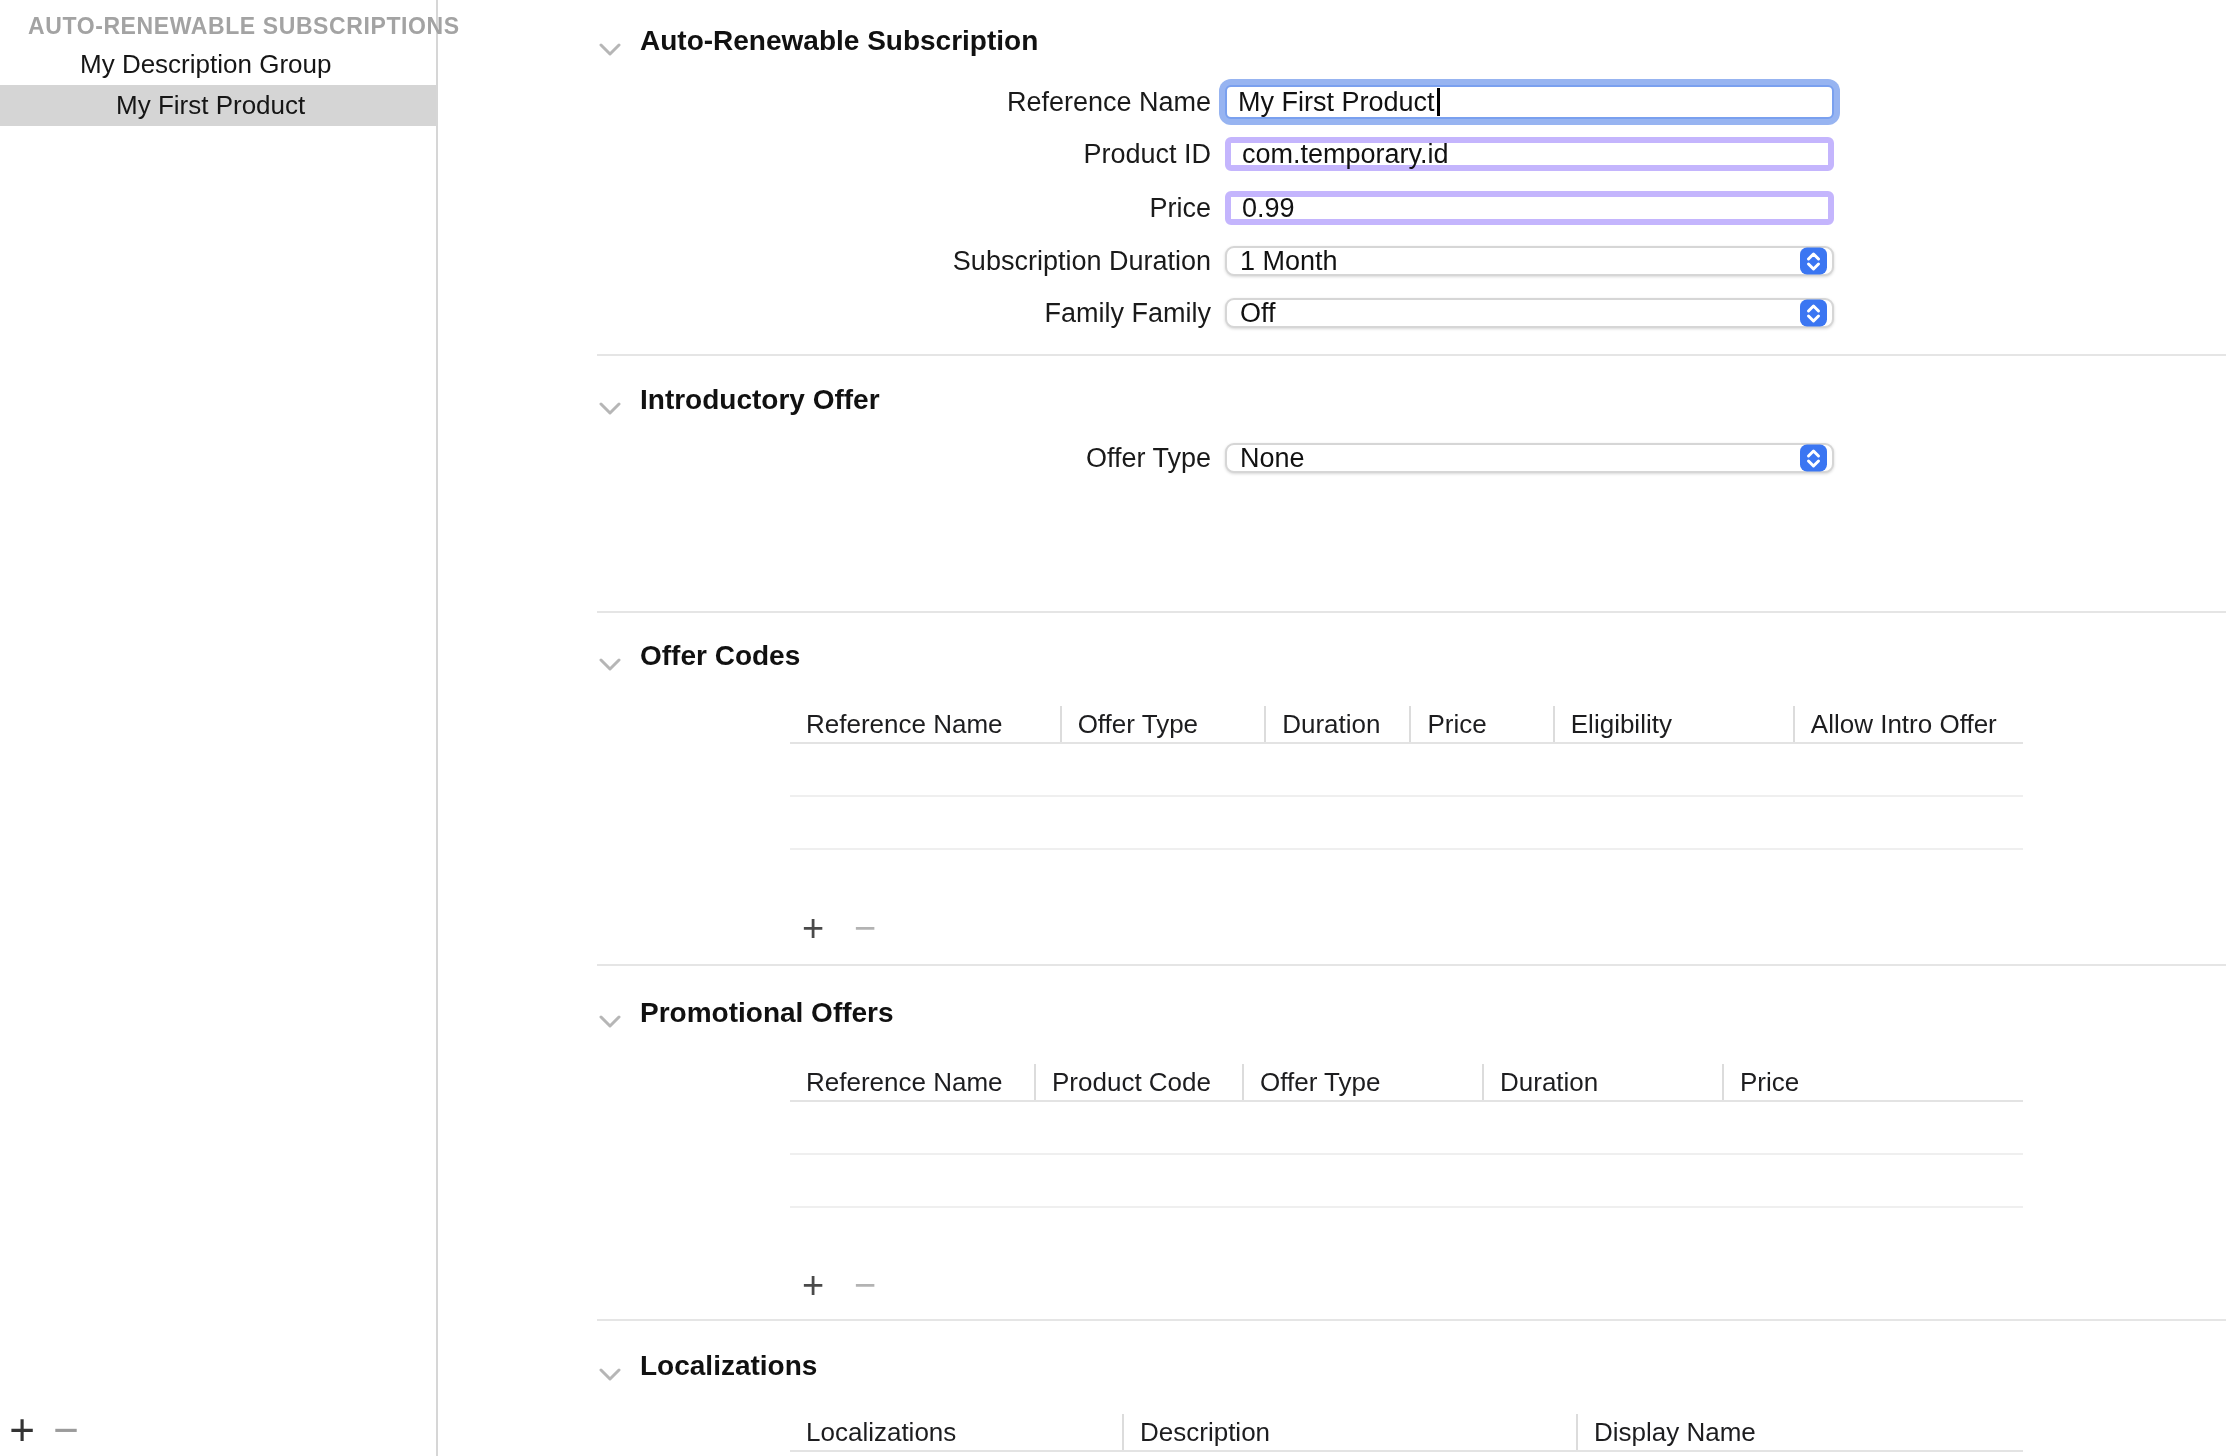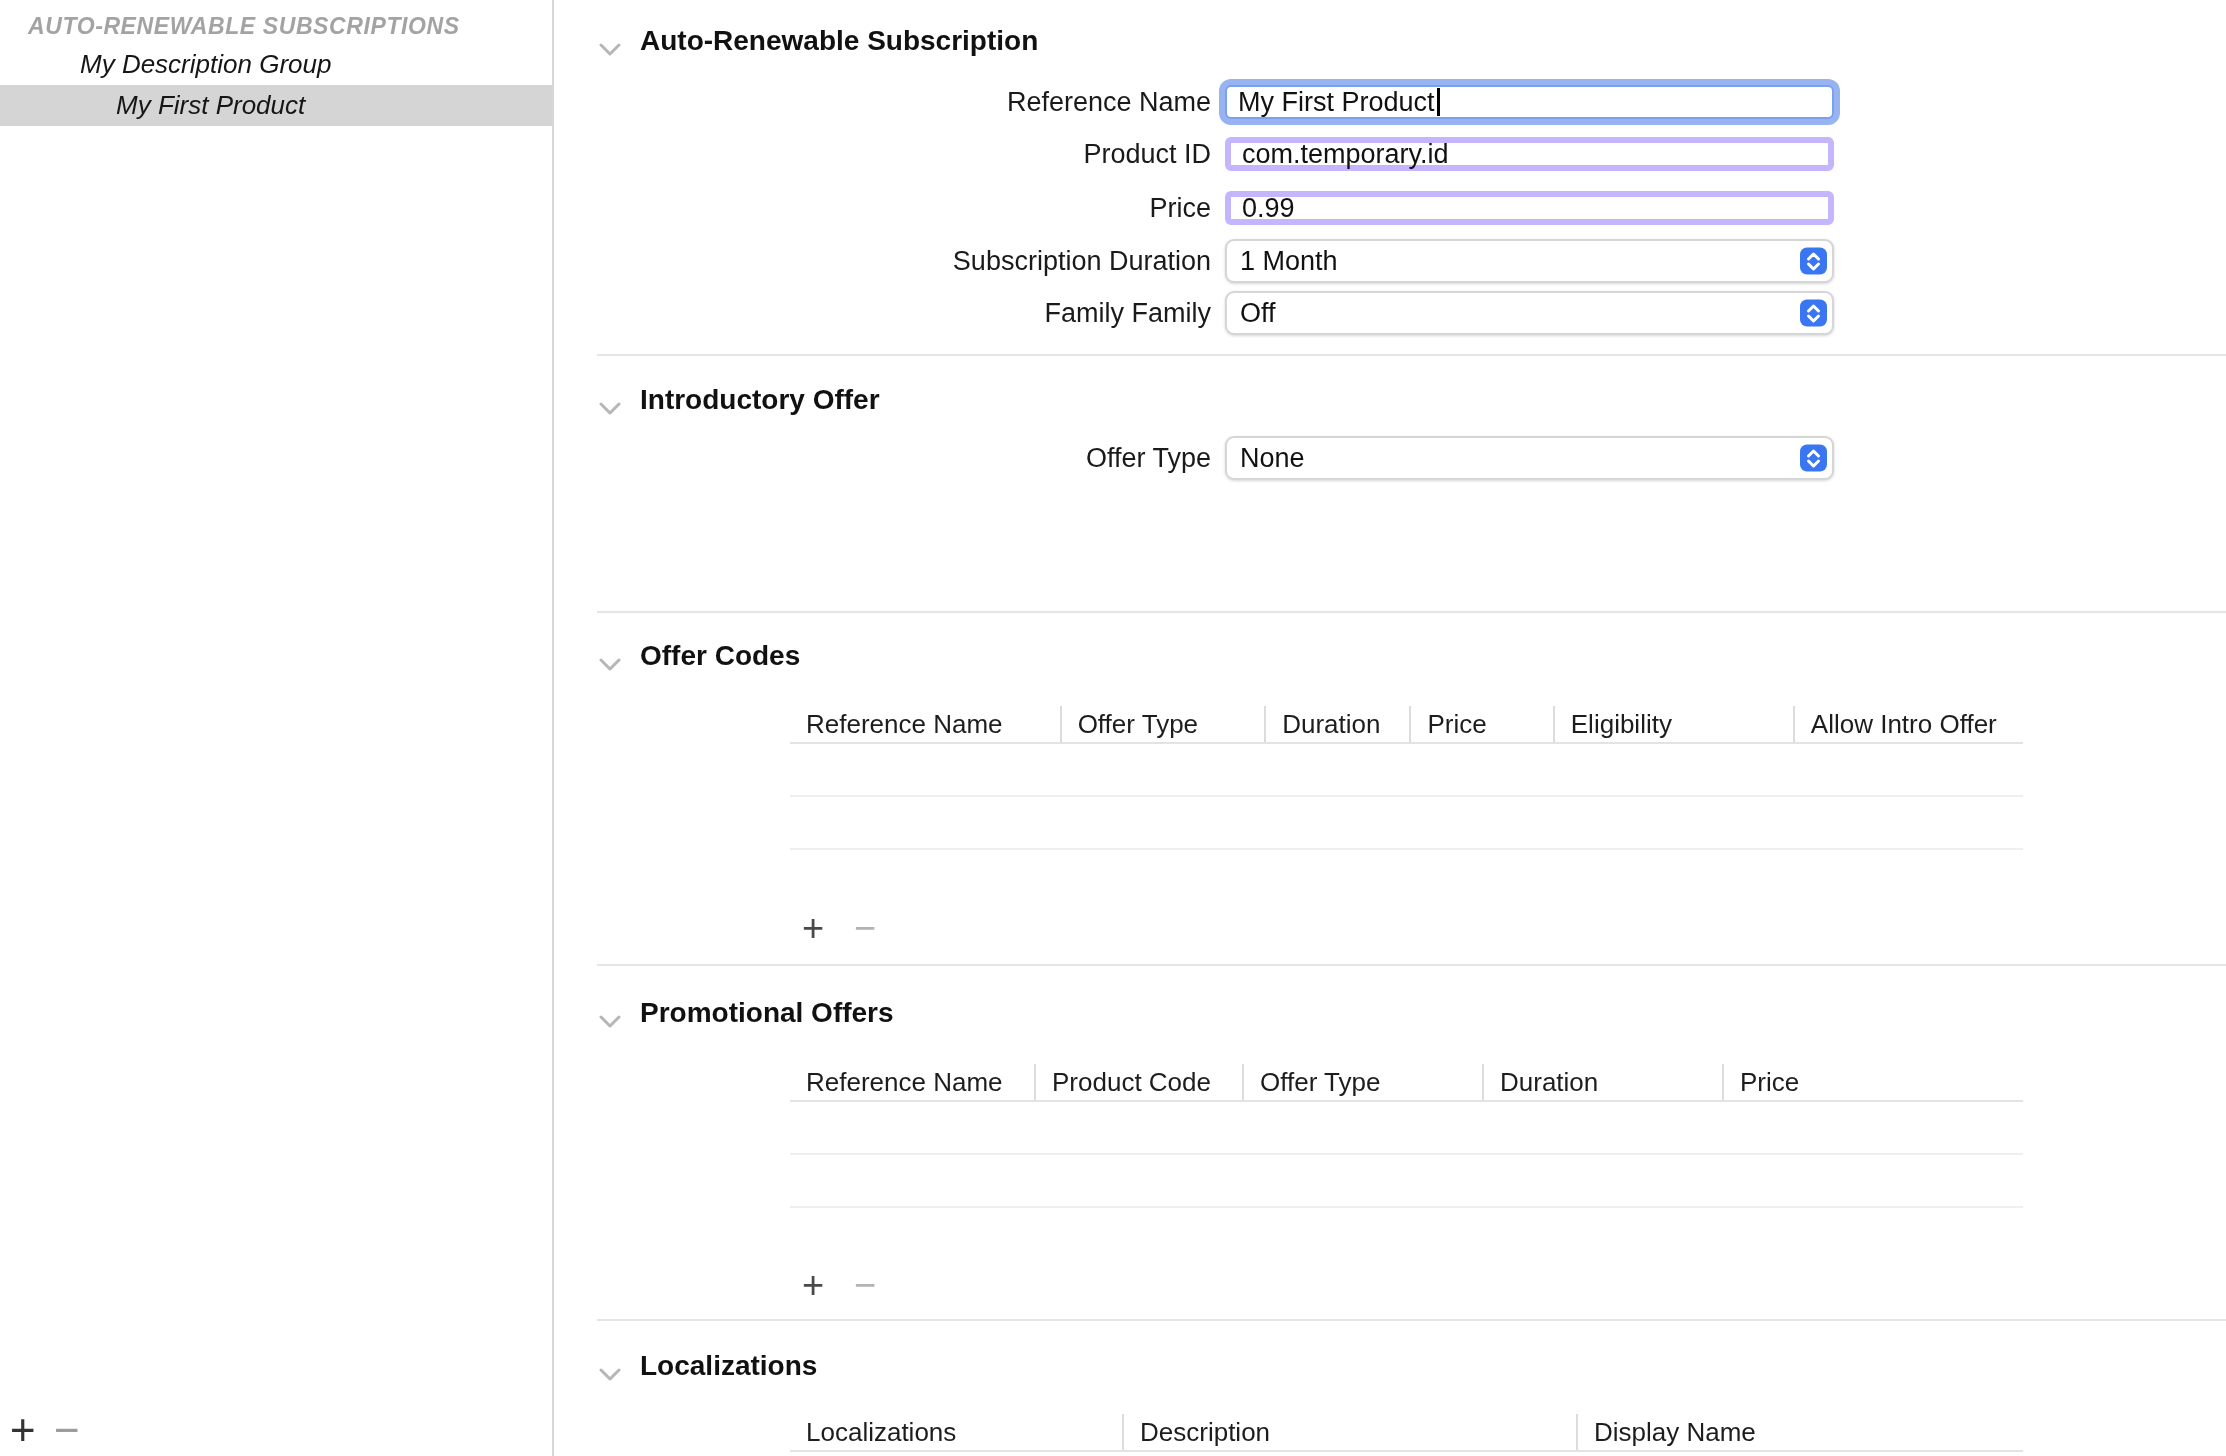--- a/index.html
+++ b/index.html
@@ -1,22 +1,22 @@
 <!DOCTYPE html>
 <html><head>
 <meta charset="utf-8">
 <style>
   * { margin:0; padding:0; box-sizing:border-box; }
   html,body { width:2226px; height:1456px; background:#ffffff;
               font-family:"Liberation Sans", sans-serif; color:#1d1d1f;
               overflow:hidden; position:relative; }
 
   
-  .sidebar { position:absolute; left:0; top:0; width:554px; height:1456px;
-             background:#fff; border-right:2px solid #d6d6d6;font-style:italic; }
+  .sidebar { position:absolute; left:0; top:0; width:438px; height:1456px;
+             background:#fff; border-right:2px solid #d6d6d6; }
   .sb-header { position:absolute; top:13px; left:28px; font-size:23px; font-weight:bold;
                color:#a3a3a3; letter-spacing:0.6px; white-space:nowrap; }
   .sb-item { position:absolute; left:0; width:100%; height:41px; line-height:41px;
              font-size:26px; color:#161616; white-space:nowrap; }
   .sb-item.lvl1 { top:44px; padding-left:80px; }
   .sb-item.lvl2 { top:85px; padding-left:116px; }
   .sb-item.selected { background:#d5d5d5; }
   .sb-btn { position:absolute; font-weight:200; line-height:48px; text-align:center; width:44px; }
   .sb-add { left:0px; top:1406px; font-size:44px; color:#333333; }
   .sb-remove { left:44px; top:1406px; font-size:44px; color:#9b9b9b; }
@@ -33,21 +33,21 @@
 
   .form-row { position:absolute; left:0; height:38px; display:flex; align-items:center; }
   .f-label { width:657px; text-align:right; font-size:27px; color:#1a1a1a; white-space:nowrap; }
   .f-input { margin-left:14px; width:609px; height:34px; background:#fff;
              border:6px solid #c4b5fd; border-radius:6px;
              display:flex; align-items:center; padding:0 11px; font-size:27px; color:#111;
              white-space:nowrap; }
   .f-input.focused { border:2px solid #7aa0ef; box-shadow:0 0 0 6px #97b4f1; }
   .caret { display:inline-block; width:3px; height:28px; background:#000; margin-left:2px; }
 
-  .f-popup { position:relative; margin-left:14px; width:609px; height:44px; background:#fff;
+  .f-popup { position:relative; margin-left:14px; width:609px; height:30px; background:#fff;
              border:2px solid #d6d6d6; border-radius:9px;
              box-shadow:0 1px 3px rgba(0,0,0,0.16);
              display:flex; align-items:center; padding:0 46px 0 13px; font-size:27px; color:#111; }
   .stepper { position:absolute; right:5px; top:50%; transform:translateY(-50%);
              width:27px; height:27px; border-radius:7px; background:#3b76f2;
              display:flex; align-items:center; justify-content:center; }
 
   
   .tbl { position:absolute; left:236px; width:1233px; }
   .tbl-header { display:flex; height:38px; border-bottom:2px solid #e3e3e3; }

